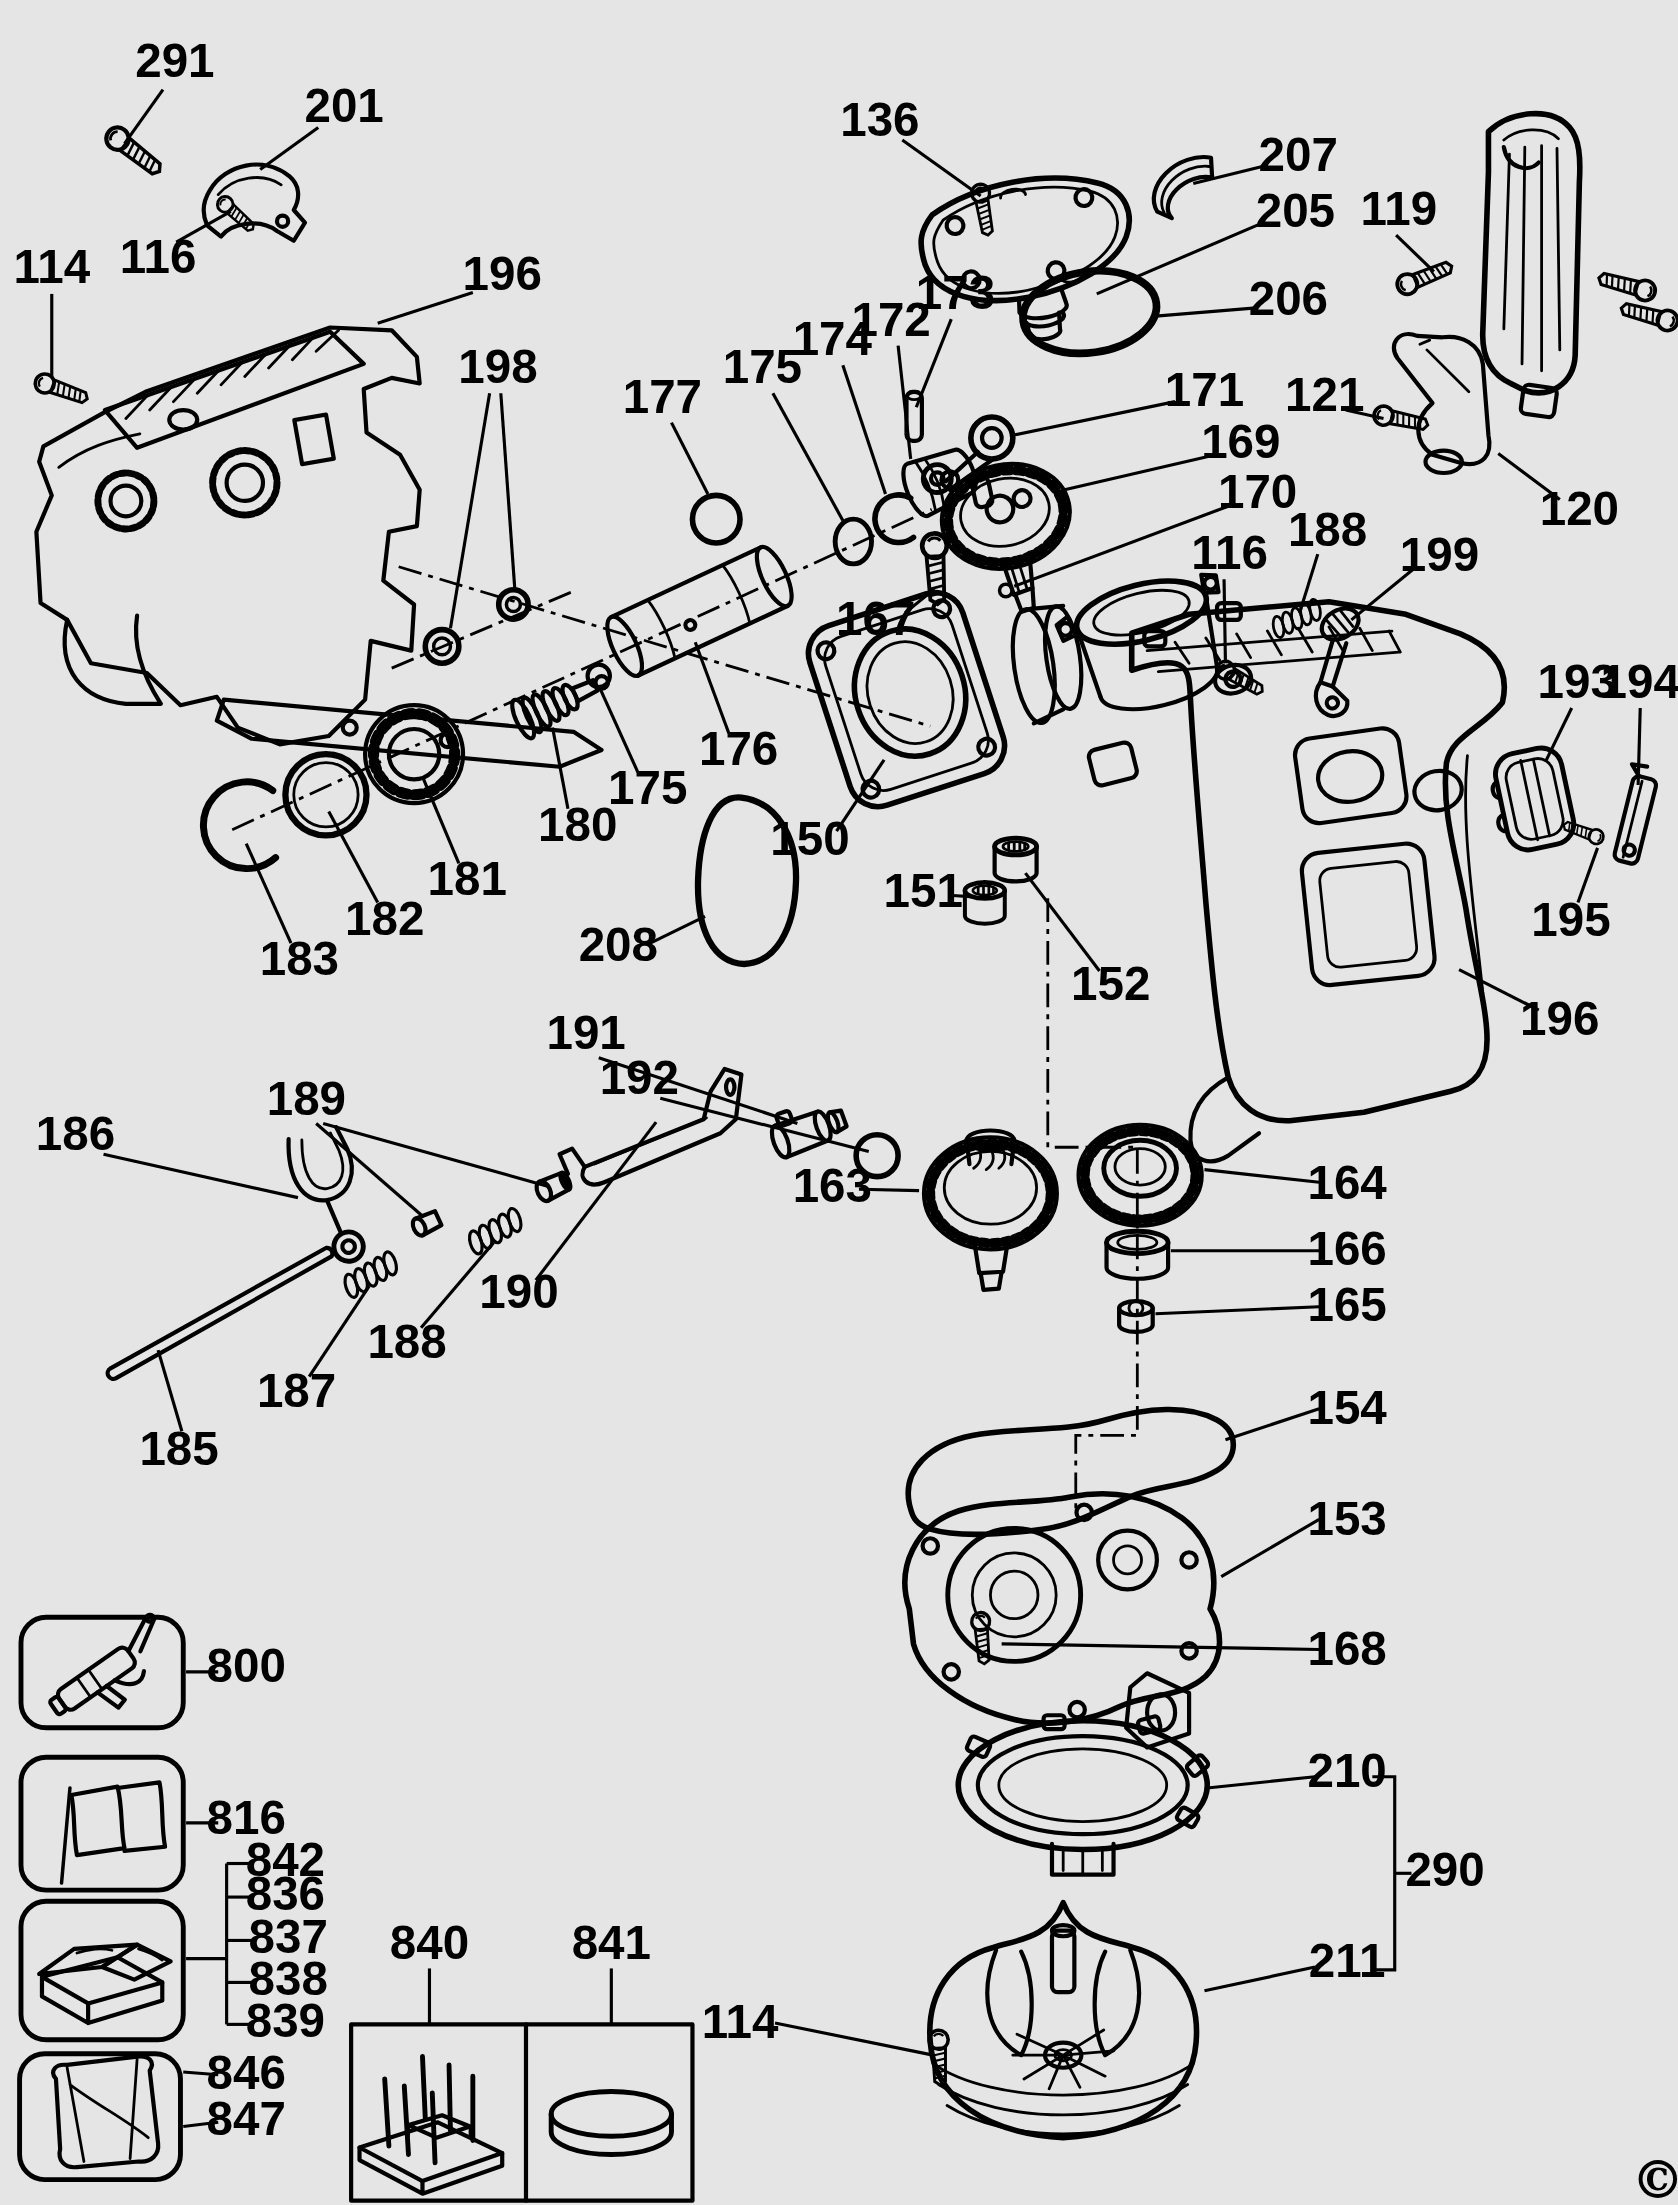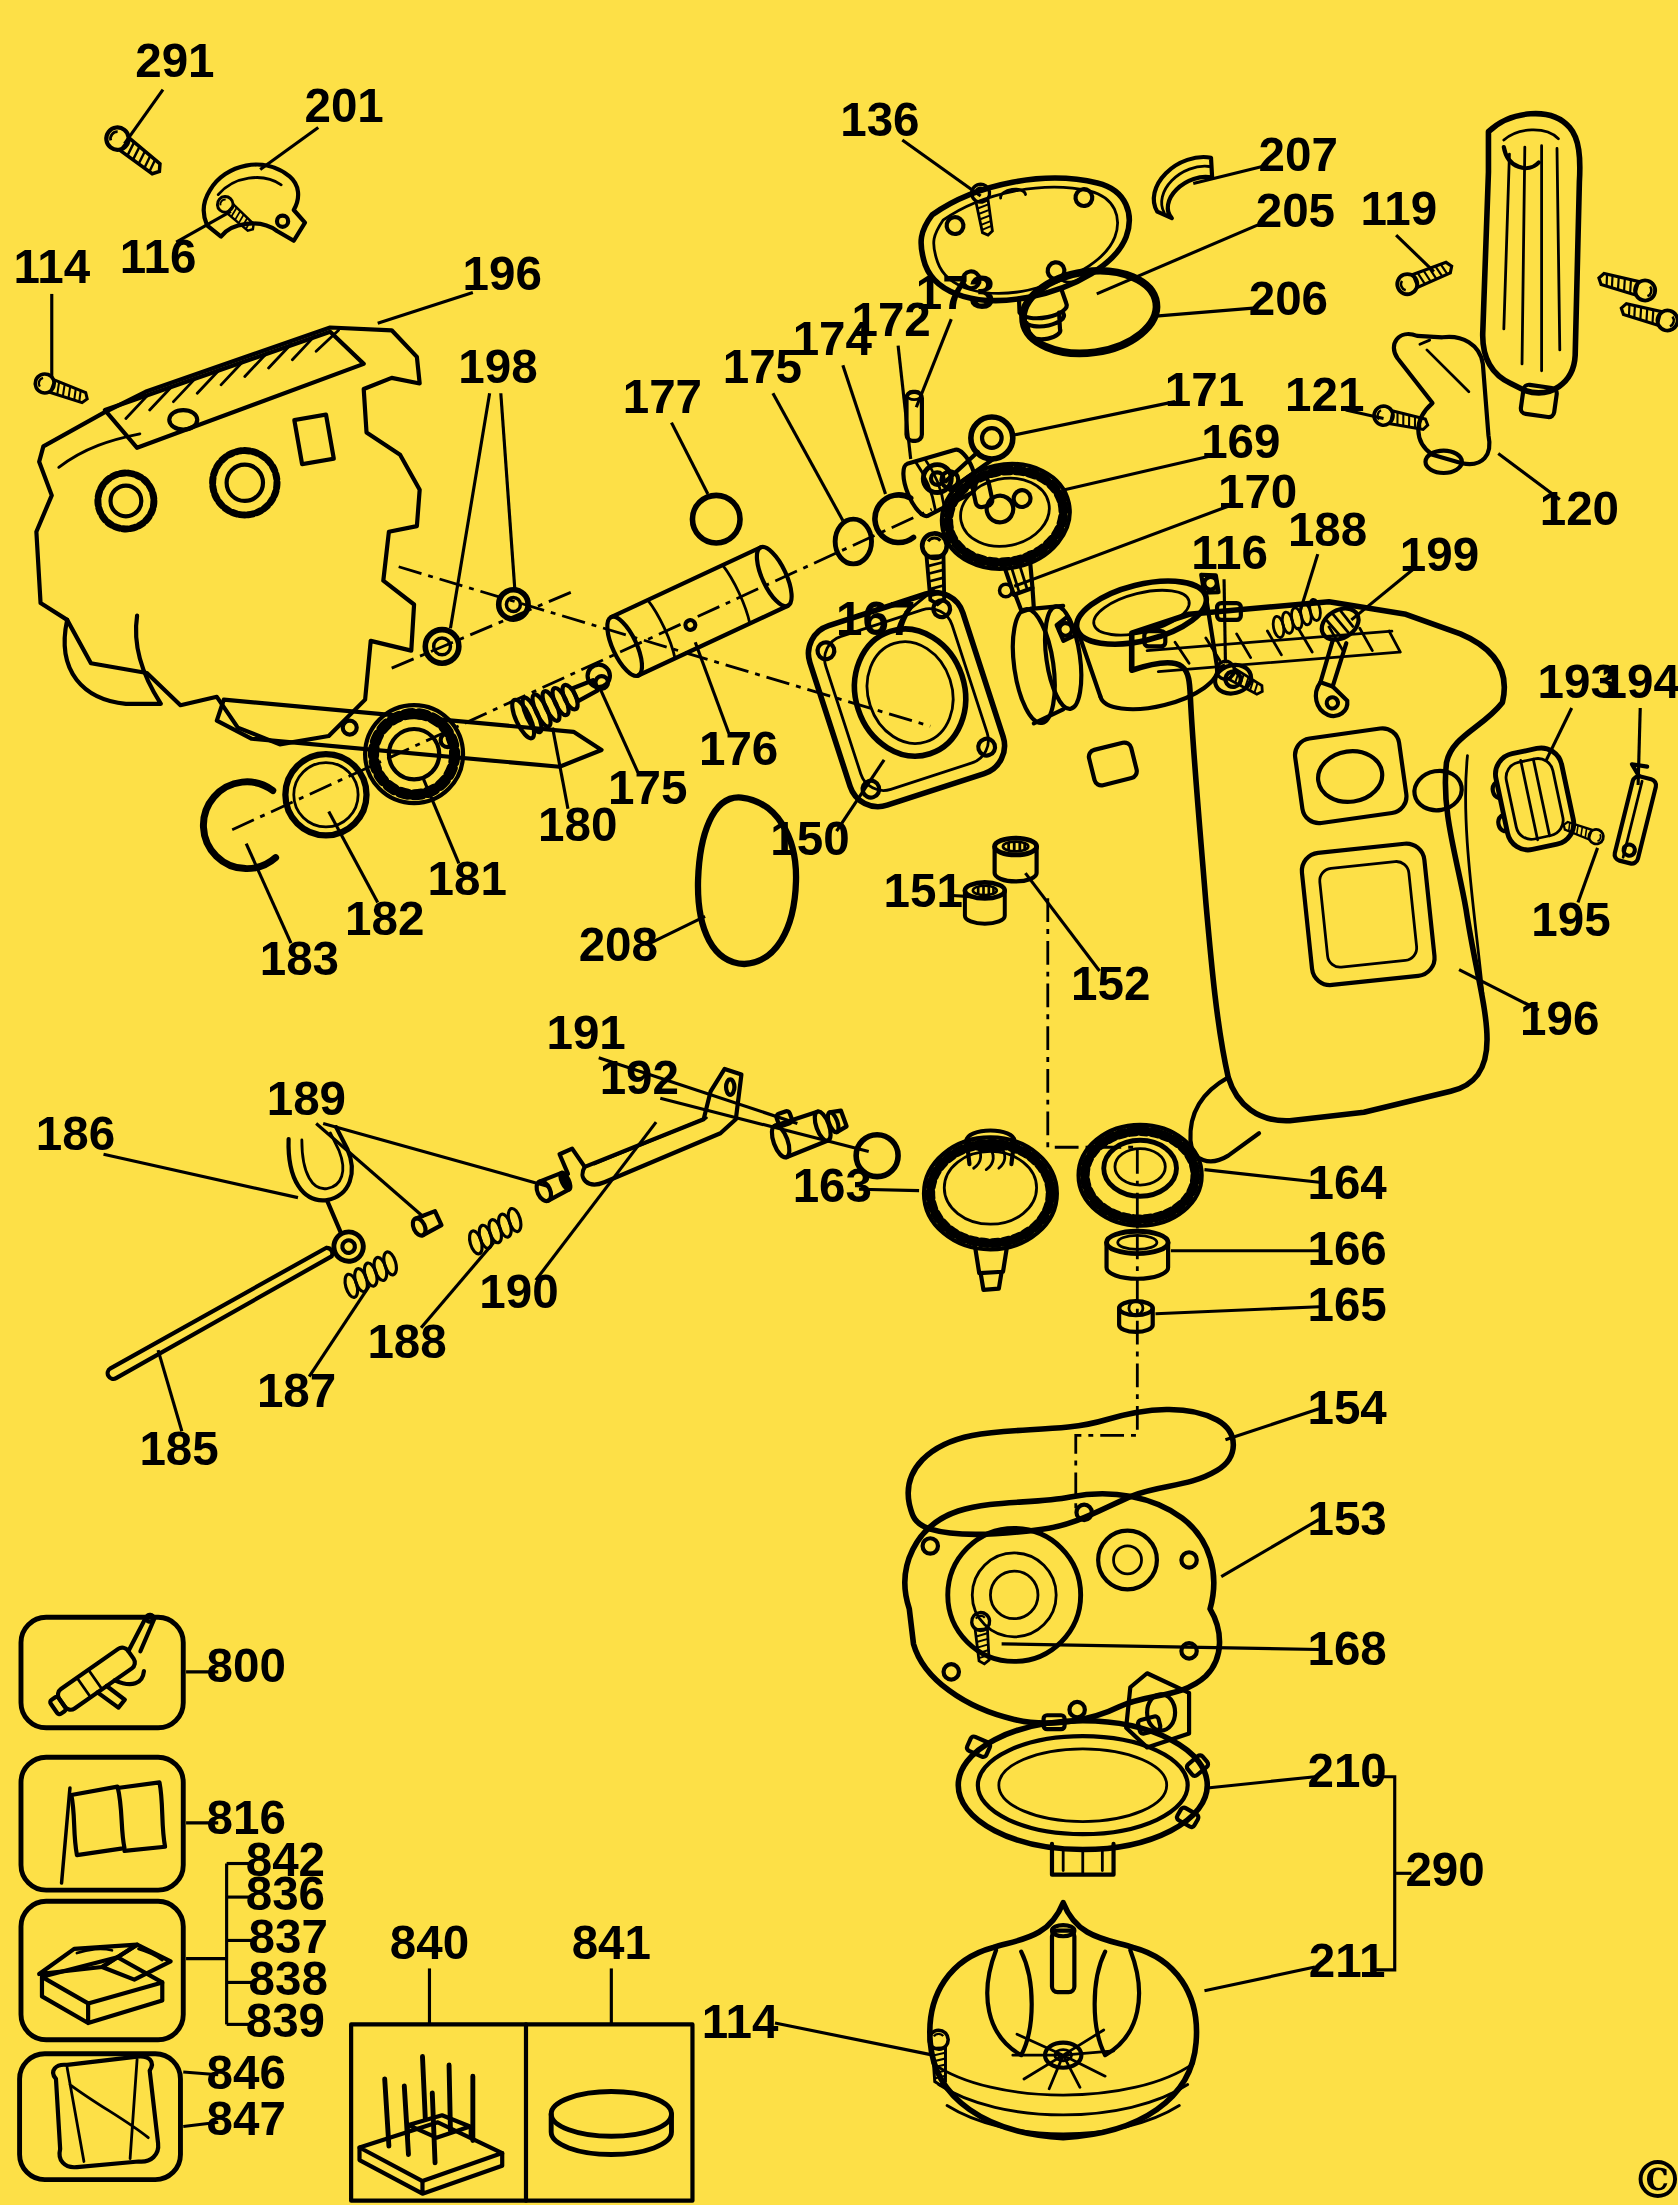--- a/index.html
+++ b/index.html
@@ -1,16 +1,16 @@
 <!DOCTYPE html>
 <html style="font-size:11.2px"><head>
 <meta charset="utf-8">
 <style>
   html,body { margin:0; padding:0; background:#ffffff; }
-  #page { position:relative; width:1678px; height:2205px; background:#fde047; overflow:hidden; }
+  #page { position:relative; width:1678px; height:2205px; background:#e5e5e5; overflow:hidden; }
   svg { display:block; }
   .part { stroke:#000; fill:none; stroke-width:6; stroke-linecap:round; stroke-linejoin:round; }
   .thin  { stroke-width:4; }
   .leader { stroke:#000; stroke-width:4.5; fill:none; }
   .axis { stroke:#000; stroke-width:4; fill:none; stroke-dasharray:34 10 7 10; }
   .part-label { font-family:"Liberation Sans","DejaVu Sans",sans-serif; font-weight:700; font-size:68px; fill:#000; }
   .copyright { font-family:"DejaVu Serif","Liberation Serif",serif; font-weight:700; font-size:76px; fill:#000; }
 </style>
 </head>
 <body>

